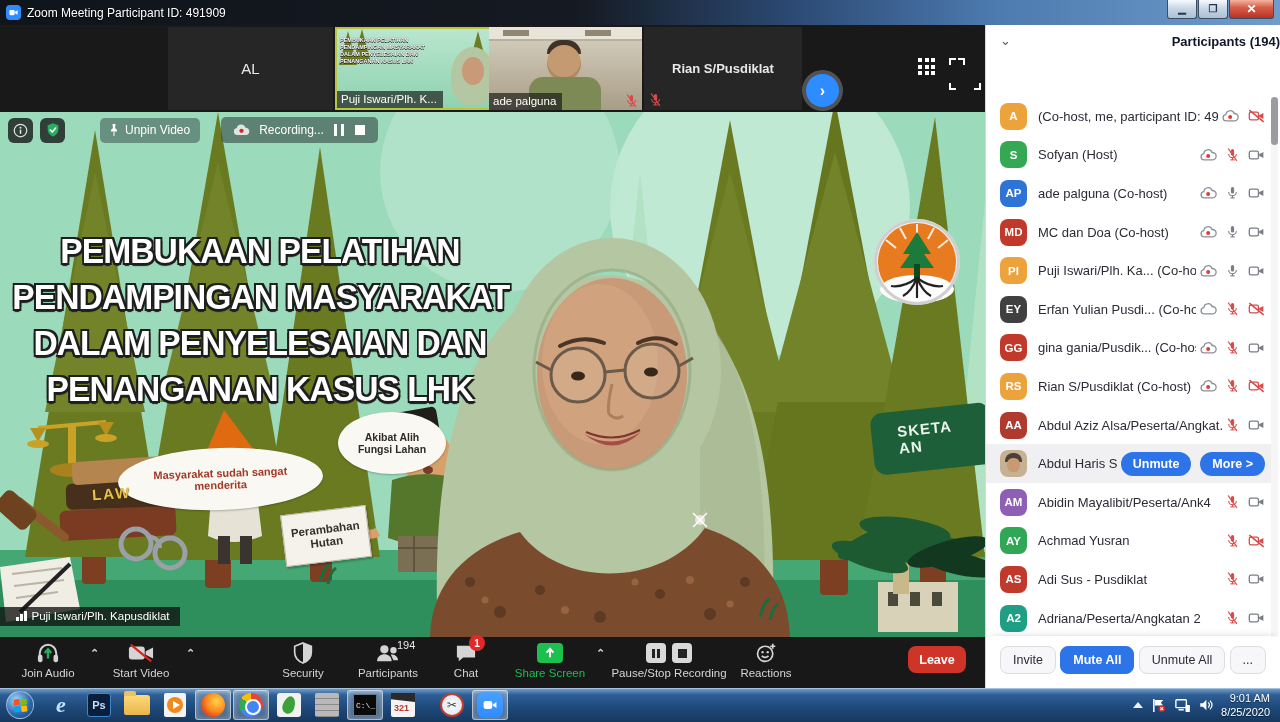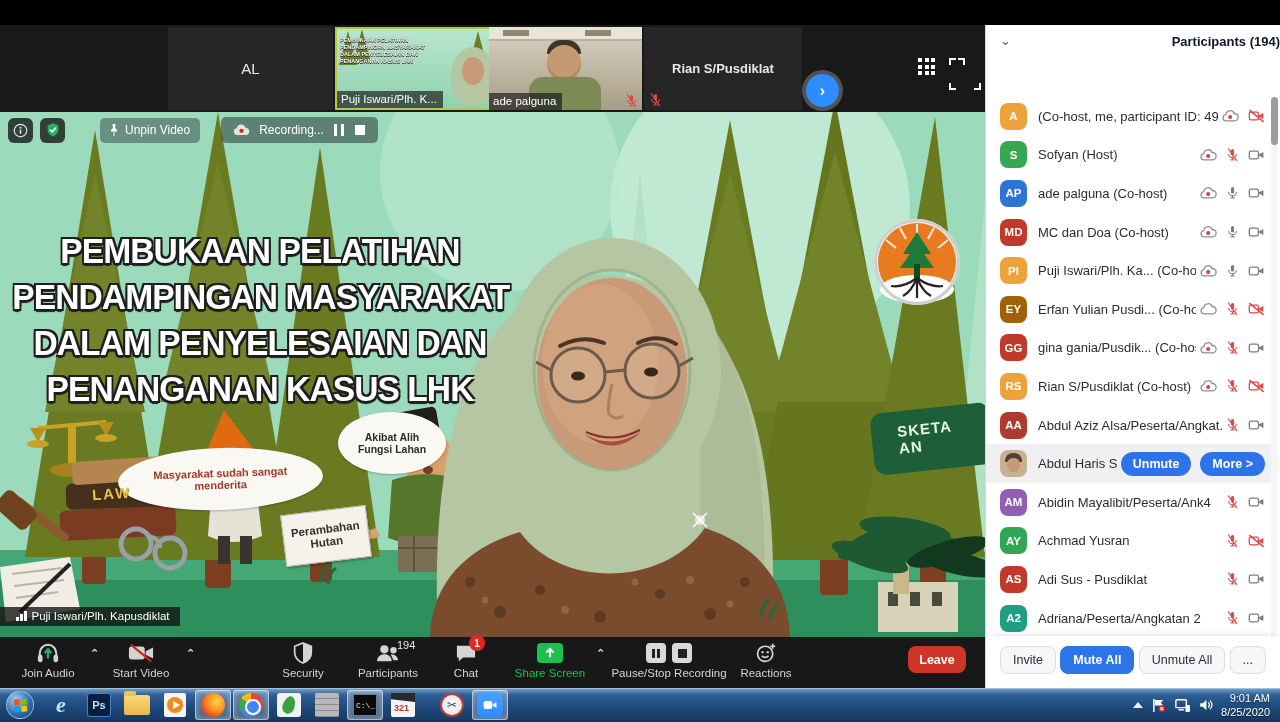--- a/index.html
+++ b/index.html
@@ -215,20 +215,40 @@
   .g-snip { width:24px; height:24px; border-radius:50%; background:radial-gradient(#fdfdfd,#d8e2ec); border:2px solid #c23b2e;
     display:flex; align-items:center; justify-content:center; font-size:12px; color:#334; }
   .g-zoomapp { width:26px; height:26px; border-radius:7px; background:linear-gradient(#4aa0ff,#2d8cff); display:flex;
     align-items:center; justify-content:center; }
 </style>
 </head>
 <body>
 
 <div id="app">
 
+  <div class="titlebar">
+    <span class="zoom-badge">
+      <svg width="9" height="9" viewBox="0 0 24 24">
+          <rect x="1" y="5" width="14" height="14" rx="3" fill="#fff"></rect>
+          <path d="M16 10l7-4v12l-7-4z" fill="#fff"></path>
+        </svg>
+    </span>
+    <span class="titlebar-text">Zoom Meeting Participant ID: 491909</span>
+    <div class="win-controls">
+      <div class="win-btn">
+          <span class="win-glyph">▁</span>
+        </div>
+      <div class="win-btn">
+          <span class="win-glyph">❐</span>
+        </div>
+      <div class="win-btn close">
+          <span class="win-glyph">✕</span>
+        </div>
+    </div>
+  </div>
 
   <div class="filmstrip">
     <div class="strip-tile" style="left:168px; width:165px;">
       <div class="tile-center-name">AL</div>
     </div>
     <div class="strip-tile" style="left:335px; width:180px; border:2px solid #b9c63d;">
       <div class="mini-banner">
         <span class="mini-tree" style="left:2px;"></span>
           <span class="mini-tree" style="left:16px; top:0;"></span>
         <span class="mini-tree" style="right:26px;"></span>
@@ -709,21 +729,21 @@
               <line x1="12" y1="18" x2="12" y2="22" stroke="#7a7d86" stroke-width="2"></line>
               <line x1="8" y1="22" x2="16" y2="22" stroke="#7a7d86" stroke-width="2"></line>
             </svg>
             <svg width="17" height="14" viewBox="0 0 26 20">
               <rect x="2" y="4" width="14" height="12" rx="2.5" fill="none" stroke="#7a7d86" stroke-width="2"></rect>
               <path d="M17 9l6.5-3.5v9L17 11z" fill="#7a7d86"></path>
             </svg>
           </span>
         </div>
         <div class="p-row">
-          <span class="p-avatar" style="background: #a16207;">EY</span>
+          <span class="p-avatar" style="background: #404040;">EY</span>
           <span class="p-name">Erfan Yulian Pusdi... (Co-host)</span>
           <span class="p-icons">
             <svg width="17" height="14" viewBox="0 0 24 18">
               <path d="M6 16a4.5 4.5 0 0 1-.6-8.96A6 6 0 0 1 17 5.5 4.6 4.6 0 0 1 18 16z" fill="none" stroke="#8a8f98" stroke-width="1.8"></path>
             </svg>
             <svg width="13" height="16" viewBox="0 0 24 26">
               <rect x="9" y="2" width="6" height="12" rx="3" fill="#d84b4b"></rect>
               <path d="M5 11a7 7 0 0 0 14 0" fill="none" stroke="#d84b4b" stroke-width="2"></path>
               <line x1="12" y1="18" x2="12" y2="22" stroke="#d84b4b" stroke-width="2"></line>
               <line x1="8" y1="22" x2="16" y2="22" stroke="#d84b4b" stroke-width="2"></line>

